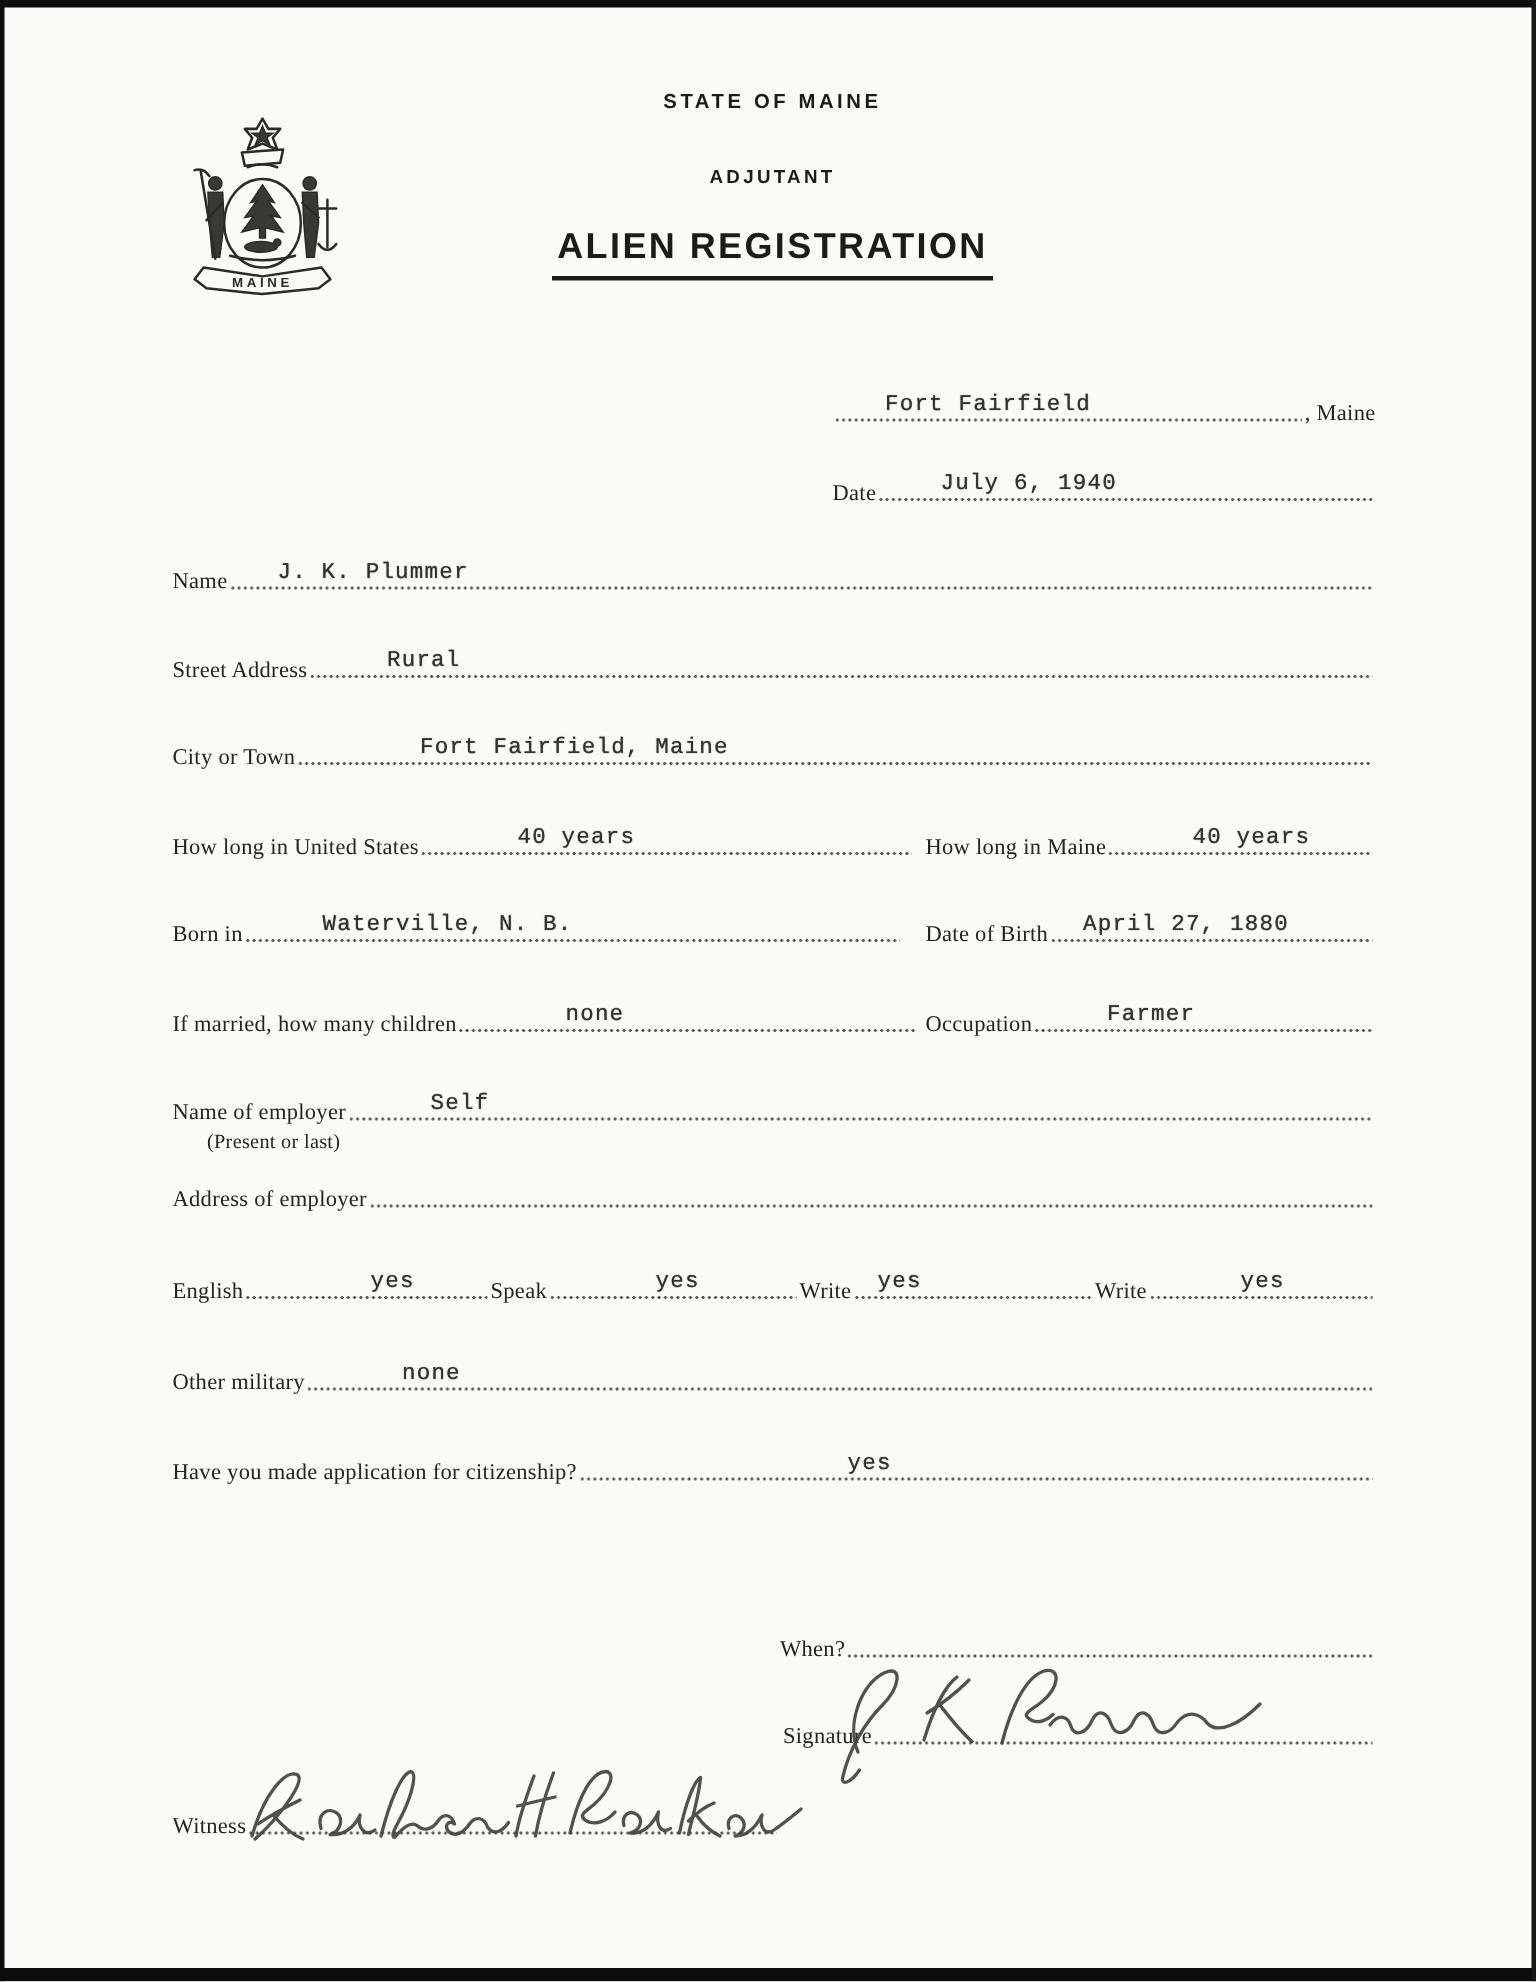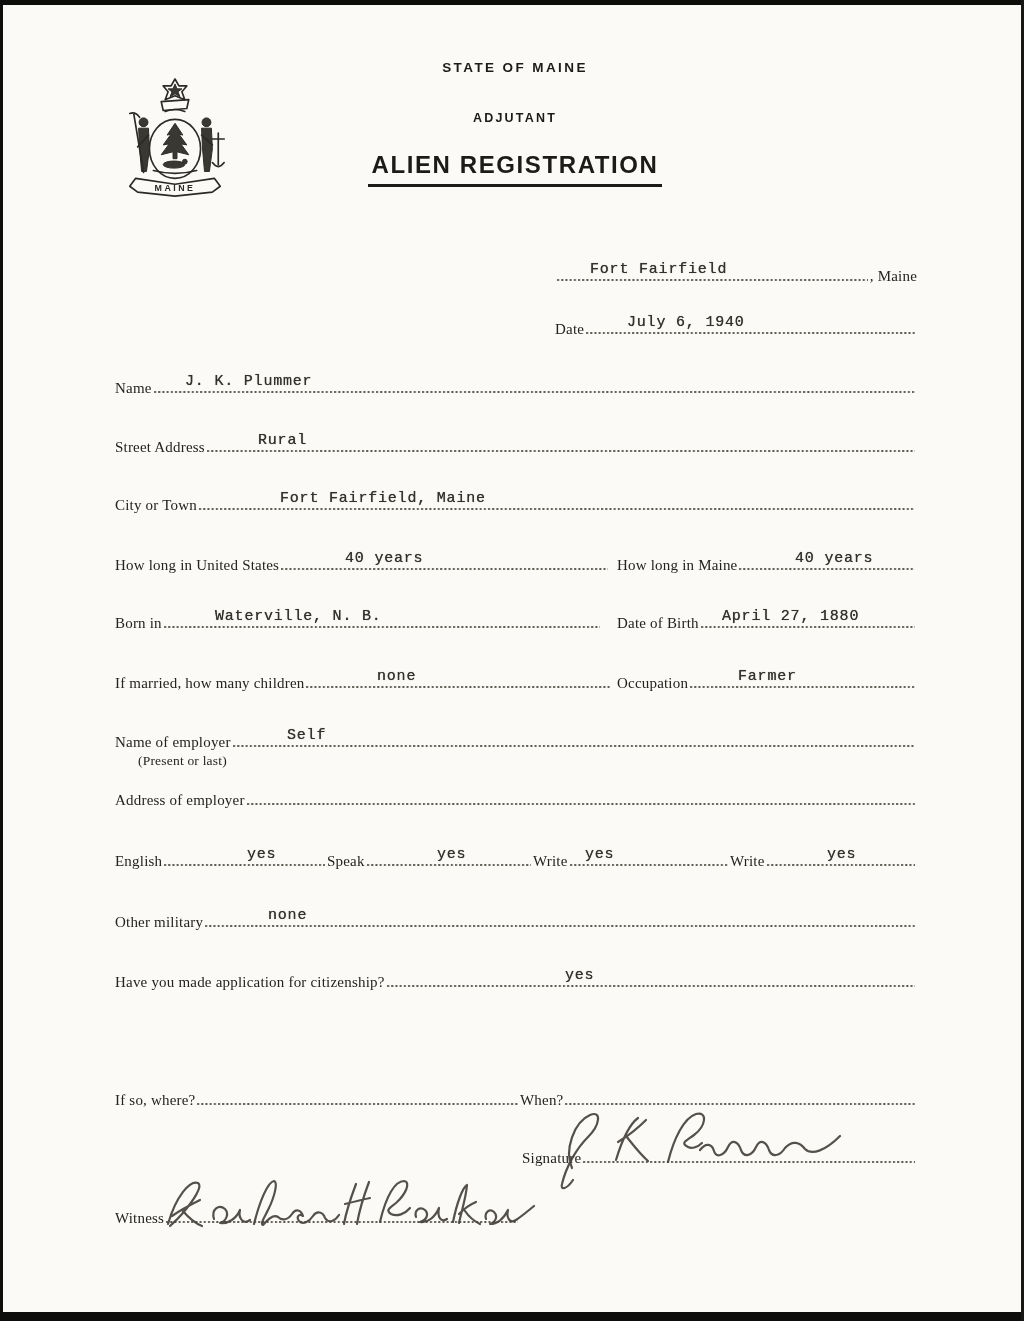--- a/index.html
+++ b/index.html
@@ -199,24 +199,20 @@
     <span class="val" style="left:153px">none</span>
   </div>
 
   <div class="row" style="left:115px;top:958px;width:802px">
     <span class="lbl">Have you made application for citizenship?</span>
     <span class="lead"></span>
     <span class="val" style="left:450px">yes</span>
   </div>
 
 
-  <div class="row" style="left:115px;top:1076px;width:405px">
-    <span class="lbl">If so, where?</span>
-    <span class="lead"></span>
-  </div>
   <div class="row" style="left:520px;top:1076px;width:397px">
     <span class="lbl">When?</span>
     <span class="lead"></span>
   </div>
 
   <div class="row" style="left:522px;top:1134px;width:395px">
     <span class="lbl">Signature</span>
     <span class="lead"></span>
   </div>
   <div class="hand" style="left:538px;top:1096px" aria-label="J. K. Plummer">

